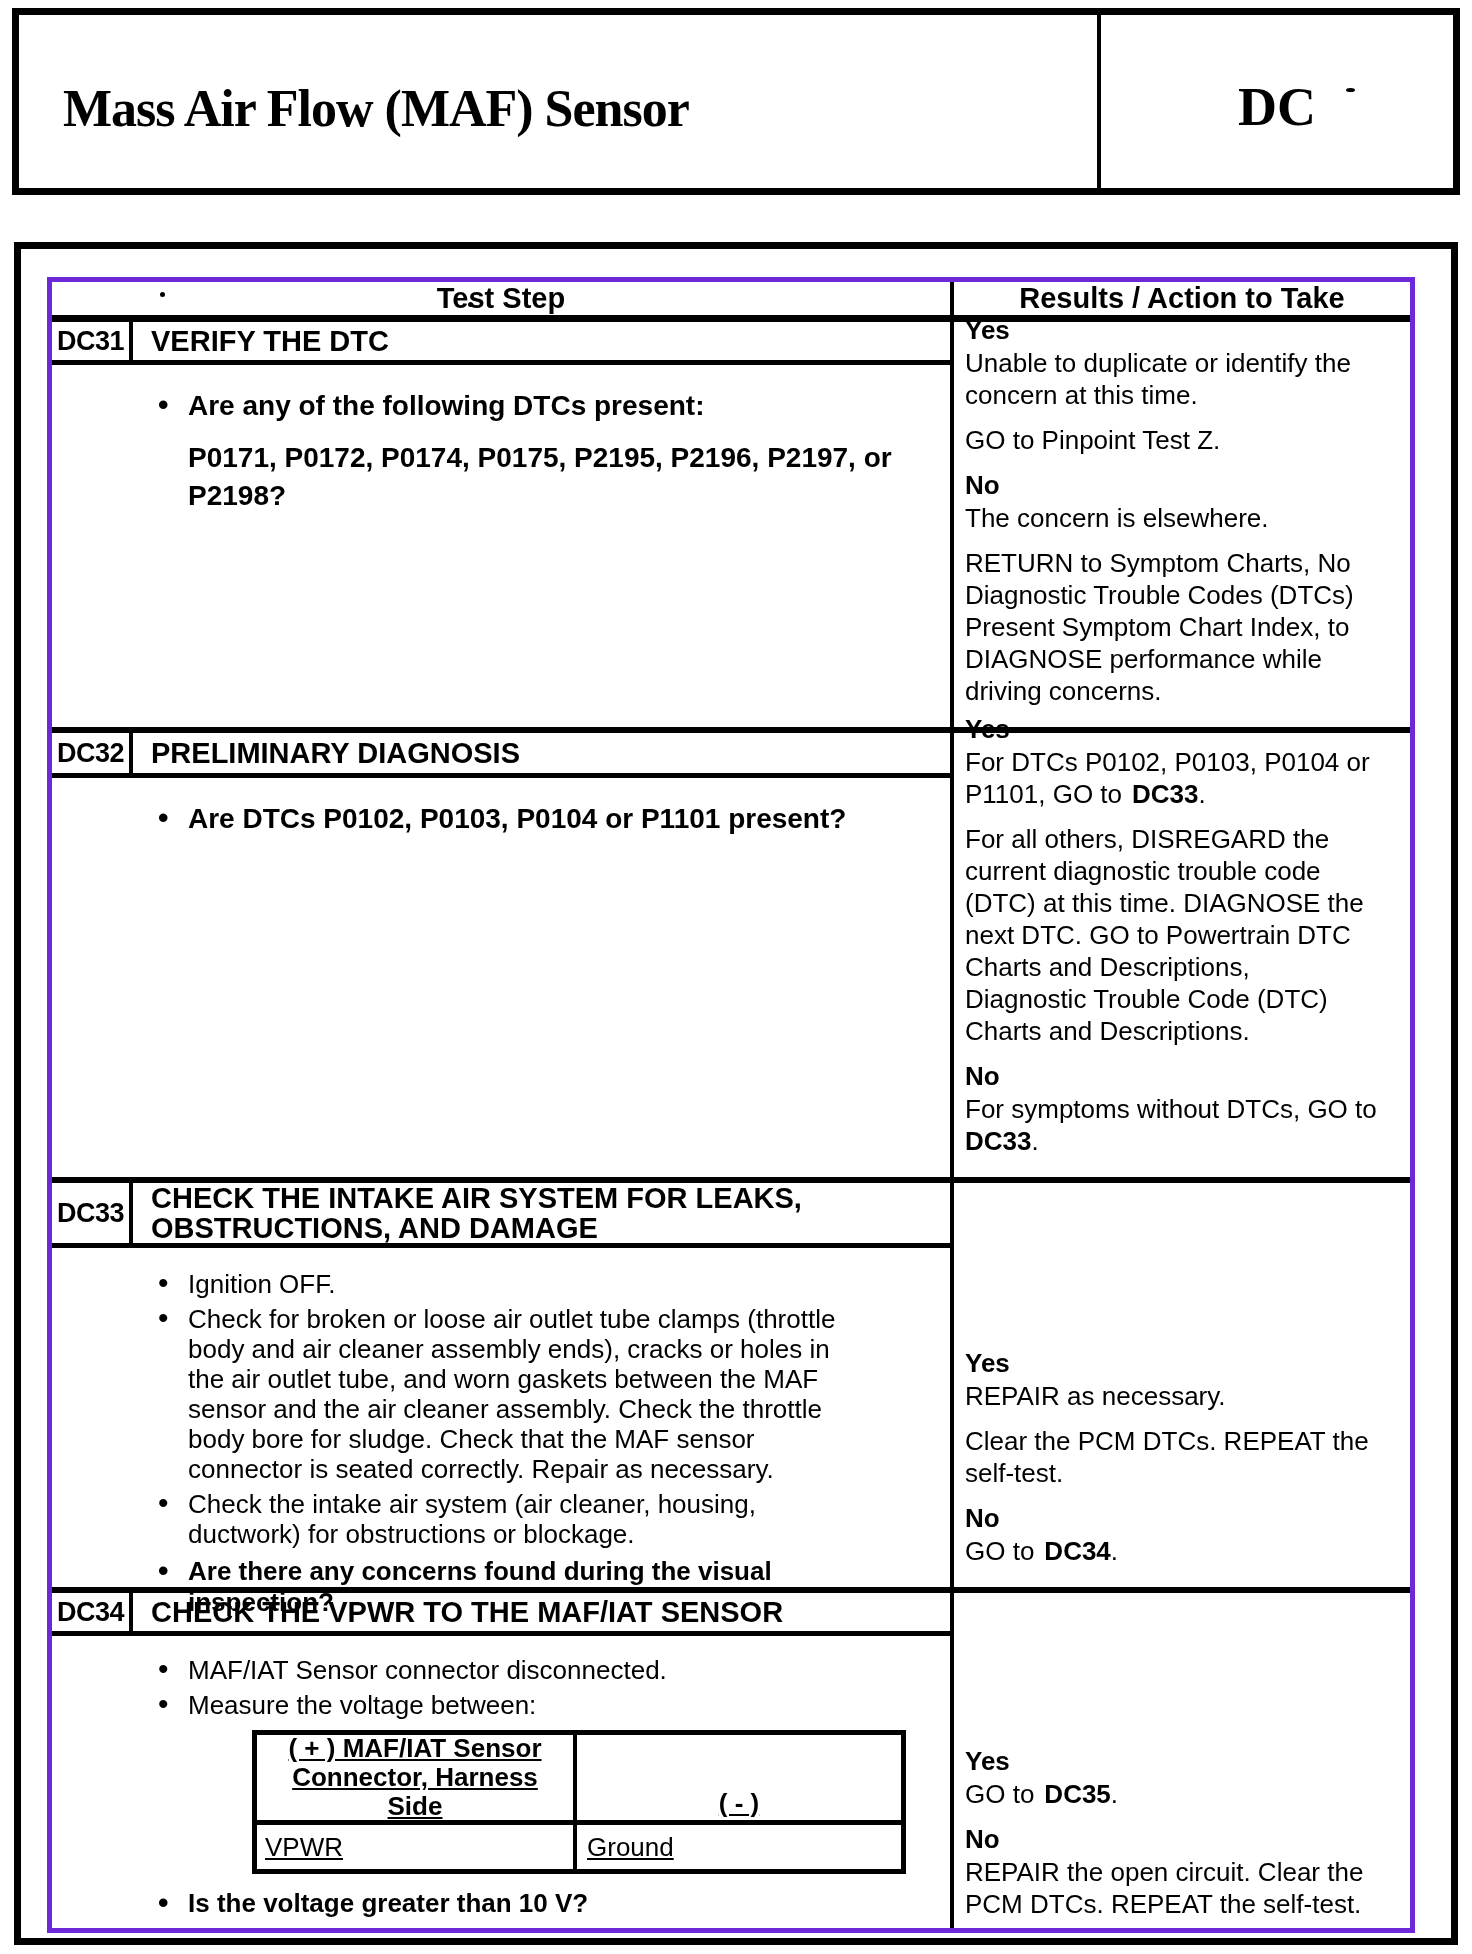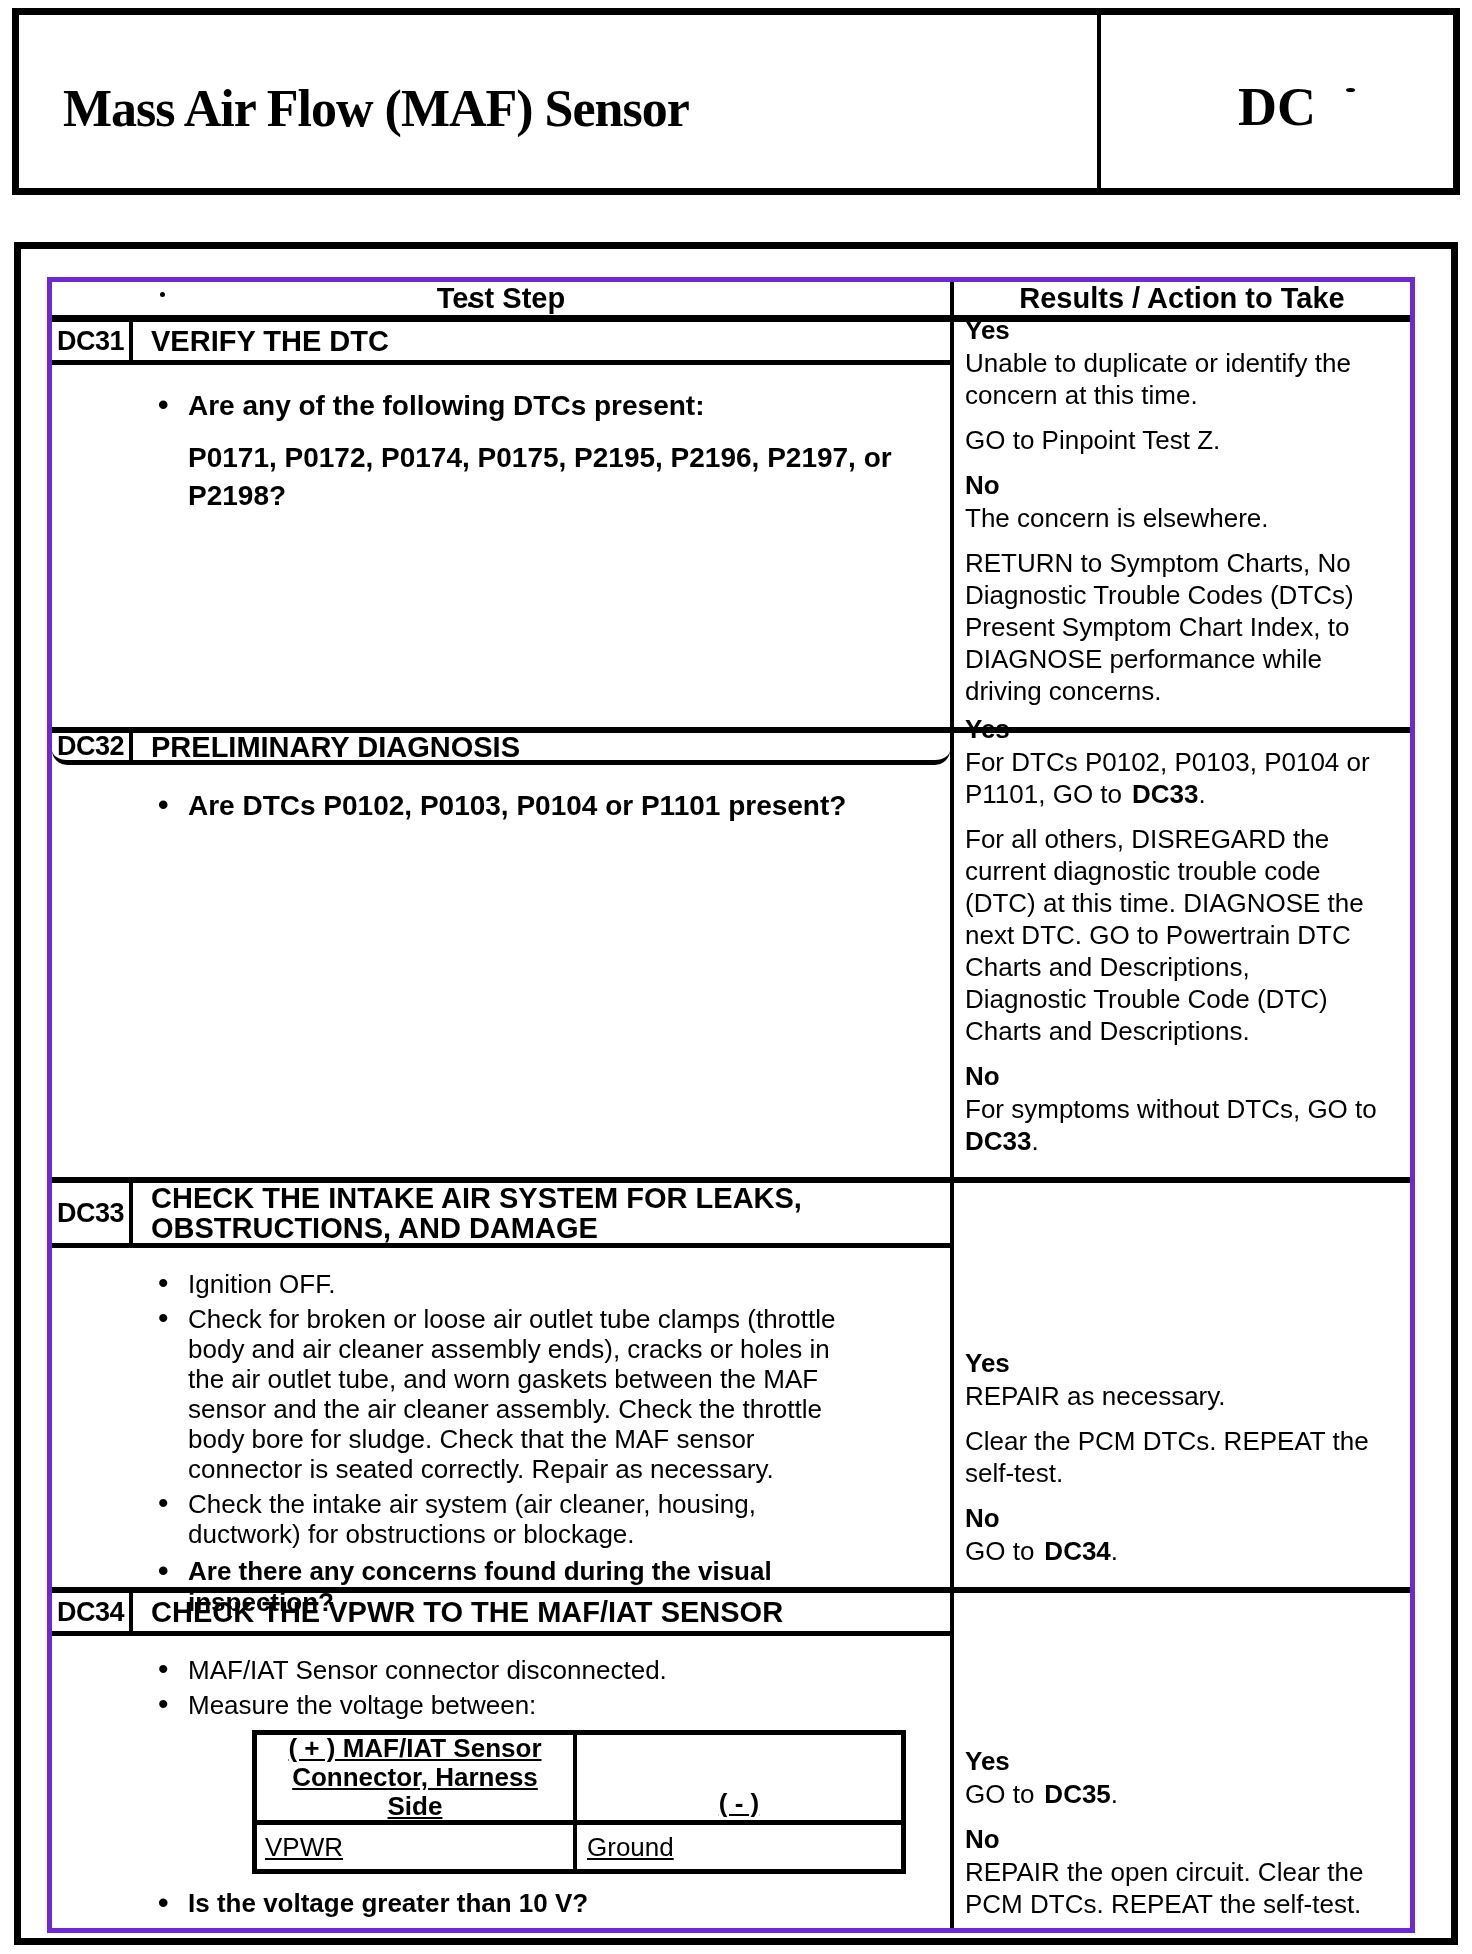--- a/index.html
+++ b/index.html
@@ -43,21 +43,21 @@
   .th-right { flex:1;text-align:center; }
 
   .section { display:flex; }
   .s31 { height:405px; }
   .s32 { height:450px; border-top:6px solid #000; }
   .s33 { height:410px; border-top:6px solid #000; }
   .s34 { flex:1; border-top:6px solid #000; }
 
   .sec-left { width:902px; border-right:4px solid #000; display:flex; flex-direction:column; }
   .title-row { display:flex; border-bottom:5px solid #000; }
-  .tr31 { height:43px; } .tr32 { height:32px;border-radius:15px; } .tr33 { height:65px; } .tr34 { height:43px; }
+  .tr31 { height:43px; } .tr32 { height:45px; } .tr33 { height:65px; } .tr34 { height:43px; }
   .id-cell {
     width:81px; border-right:4px solid #000; display:flex; align-items:center;
     justify-content:center; font-weight:bold; font-size:27px; letter-spacing:-0.5px;
   }
   .title-cell {
     flex:1; display:flex; align-items:center; padding-left:18px;
     font-weight:bold; font-size:29px; line-height:30px; white-space:pre-line;
   }
 
   .body-cell { flex:1; padding:20px 8px 0 100px; }

